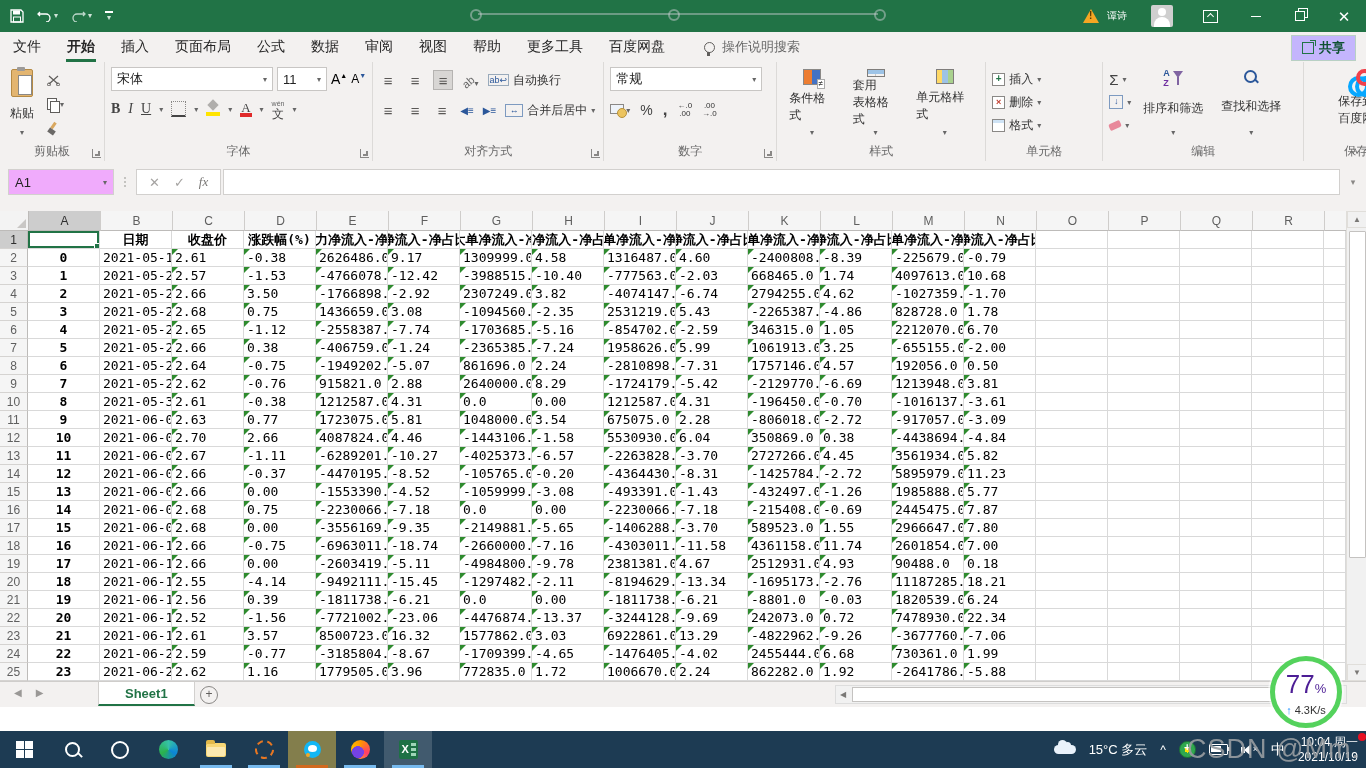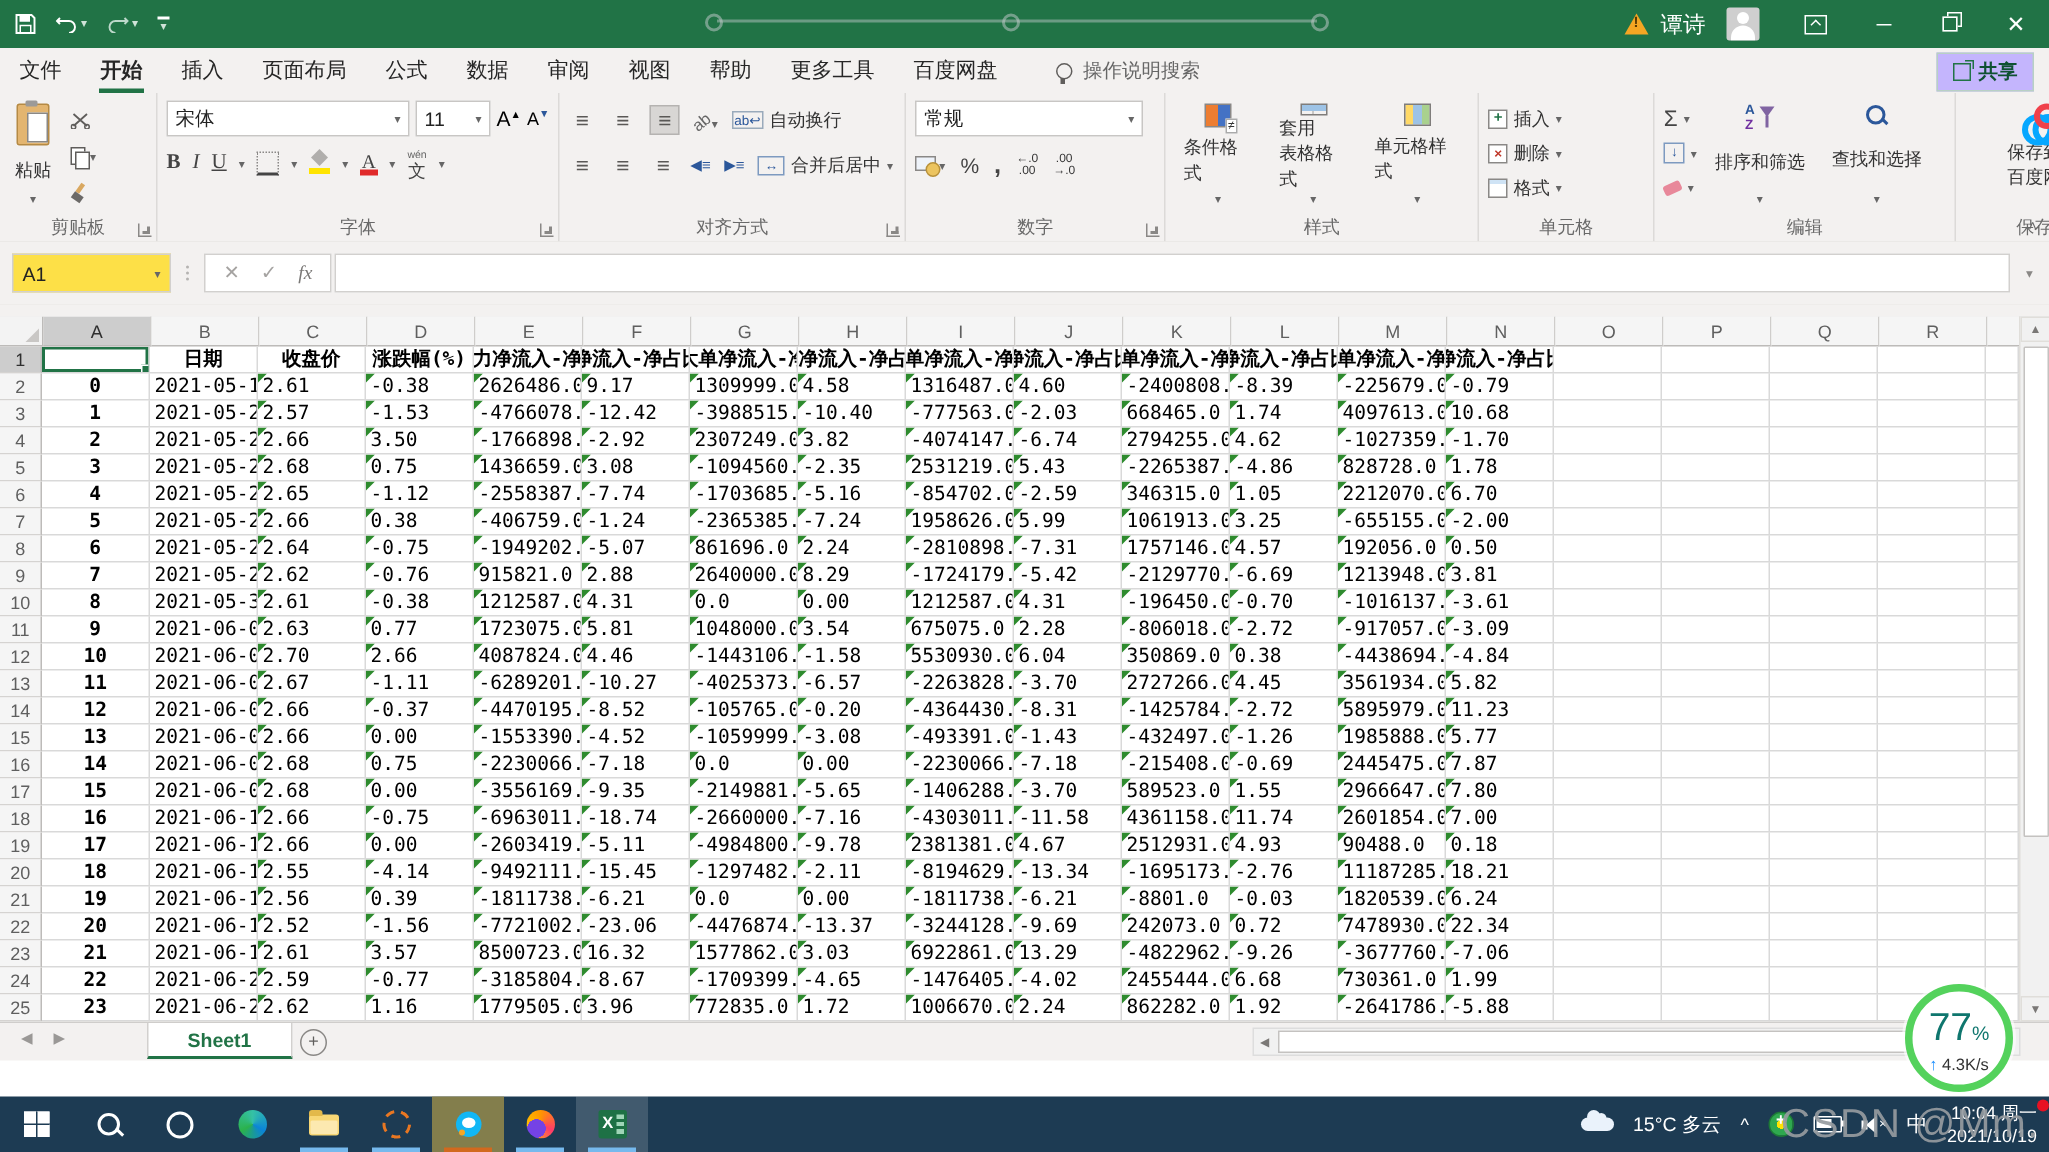--- a/index.html
+++ b/index.html
@@ -9,21 +9,21 @@
   
   .titlebar{position:absolute;left:0;top:0;width:1366px;height:32px;background:#217346;color:#fff;}
   .qat{position:absolute;left:10px;top:0;height:32px;display:flex;align-items:center;gap:13px;}
   .qat .qbtn{display:flex;align-items:center;gap:2px;color:#fff;}
   .qat svg{display:block}
   .dd8{font-size:8px;color:#cfe3d8;line-height:8px;}
   .doc-title{position:absolute;left:50%;top:0;transform:translateX(-50%);height:32px;display:flex;align-items:center;font-size:13px;color:#fff;white-space:nowrap;}
   .tb-right{position:absolute;right:0;top:0;height:32px;display:flex;align-items:center;}
   .warn-tri{position:relative;width:0;height:0;border-left:8px solid transparent;border-right:8px solid transparent;border-bottom:14px solid #f5a623;margin-right:8px;}
   .warn-tri::after{content:"!";position:absolute;left:-2px;top:1px;font-size:10px;font-weight:bold;color:#5b3a00;}
-  .user-name{font-size:15px;margin-right:14px;}
+  .user-name{font-size:10px;margin-right:24px;}
   .avatar{width:22px;height:22px;background:#cfcfcf;border-radius:2px;position:relative;overflow:hidden;margin-right:14px;}
   .avatar::before{content:"";position:absolute;left:7px;top:3px;width:8px;height:8px;border-radius:50%;background:#fff;}
   .avatar::after{content:"";position:absolute;left:3px;top:12px;width:16px;height:10px;border-radius:8px 8px 0 0;background:#fff;}
   .ribopt{width:13px;height:11px;border:1px solid #fff;position:relative;margin:0 16px;}
   .ribopt::after{content:"";position:absolute;left:4px;top:3px;width:4px;height:4px;border-left:1px solid #fff;border-top:1px solid #fff;transform:rotate(45deg);}
   .winbtn{width:44px;height:32px;display:flex;align-items:center;justify-content:center;color:#fff;}
   .minbar{width:10px;height:1px;background:#fff;}
   .restore{width:8px;height:8px;border:1px solid #fff;position:relative;background:#217346;}
   .restore::before{content:"";position:absolute;left:2px;top:-4px;width:8px;height:8px;border:1px solid #fff;}
   .restore::after{content:"";position:absolute;left:-1px;top:-1px;width:8px;height:8px;background:#217346;border:1px solid #fff;}
@@ -111,21 +111,21 @@
   .ic-find::after{content:"";position:absolute;left:11px;top:11px;width:5px;height:2px;background:#2b579a;transform:rotate(45deg);}
   .ic-baidu{position:relative;width:28px;height:24px;}
   .ic-baidu i{position:absolute;border-radius:50%;}
   .ic-baidu .b1{left:0;top:7px;width:13px;height:13px;border:4px solid #06a7ff;}
   .ic-baidu .b2{right:0;top:7px;width:13px;height:13px;border:4px solid #06a7ff;}
   .ic-baidu .r1{left:8px;top:0;width:9px;height:9px;border:4px solid #f0414b;}
   .collapse{position:absolute;right:8px;bottom:4px;color:#666;font-size:10px;}
 
   
   .fbar{position:absolute;left:0;top:161px;width:1366px;height:42px;background:#f3f1f0;display:flex;align-items:center;border-bottom:1px solid #e0deda;}
-  .namebox{margin-left:8px;width:92px;height:24px;background:#fde047;border:1px solid #d2d0ce;display:flex;align-items:center;justify-content:space-between;padding:0 6px;font-size:13px;color:#222;}
+  .namebox{margin-left:8px;width:92px;height:24px;background:#f0abfc;border:1px solid #d2d0ce;display:flex;align-items:center;justify-content:space-between;padding:0 6px;font-size:13px;color:#222;}
   .fdots{width:14px;display:flex;flex-direction:column;align-items:center;gap:2px;margin:0 4px;}
   .fdots i{width:2px;height:2px;border-radius:50%;background:#b5b3b1;}
   .fbtns{display:flex;align-items:center;gap:14px;background:#fff;border:1px solid #d2d0ce;height:24px;padding:0 12px;color:#a5a3a1;font-size:13px;}
   .fx{font-family:"Liberation Serif",serif;font-style:italic;color:#7a7876;}
   .finput{flex:1;height:24px;background:#fff;border:1px solid #d2d0ce;margin:0 4px 0 2px;font-size:13px;display:flex;align-items:center;padding:0 5px;color:#222;}
   .fexpand{width:18px;color:#8a8886;font-size:9px;text-align:center;margin-right:4px;}
   .gapstrip{position:absolute;left:0;top:203px;width:1366px;height:8px;background:#f3f1f0;border-bottom:1px solid #cfcdcb;}
 
   
   .grid{position:absolute;left:0;top:211px;width:1346px;height:470px;background:#fff;overflow:hidden;}
@@ -217,21 +217,21 @@
   .ic-batt::after{content:"";position:absolute;left:1px;top:1px;width:10px;height:6px;background:#fff;}
   .ic-mute{position:relative;width:17px;height:12px;}
   .ic-mute::before{content:"";position:absolute;left:0;top:3px;width:4px;height:6px;background:#fff;}
   .ic-mute::after{content:"";position:absolute;left:3px;top:0;width:0;height:0;border-top:6px solid transparent;border-bottom:6px solid transparent;border-right:7px solid #fff;}
   .mute-x{position:absolute;right:0;top:0;font-size:9px;color:#fff;}
   .clock{text-align:right;font-size:12px;line-height:15px;position:relative;padding-right:4px;}
   .reddot{position:absolute;right:-4px;top:-2px;width:8px;height:8px;border-radius:50%;background:#e81123;}
 
   
   .badge{position:absolute;left:1270px;top:656px;width:72px;height:72px;border-radius:50%;background:#fff;border:5px solid #54d25c;box-sizing:border-box;z-index:50;text-align:center;box-shadow:0 0 0 2px rgba(255,255,255,.6);}
-  .badge .pct{font-size:26px;color:#0f766e;line-height:30px;margin-top:8px;font-family:"Liberation Sans",sans-serif;}
+  .badge .pct{font-size:26px;color:#4c1d95;line-height:30px;margin-top:8px;font-family:"Liberation Sans",sans-serif;}
   .badge .pct b{font-size:13px;font-weight:normal;}
   .badge .spd{font-size:11px;color:#333;}
   .badge .spd i{color:#1e90ff;font-style:normal;}
   .wmark{position:absolute;right:6px;top:734px;z-index:60;font-size:27px;color:rgba(150,155,160,.92);letter-spacing:1px;font-family:"Liberation Sans",sans-serif;}
 </style>
 </head>
 <body>
 
 <div class="screen">
 

